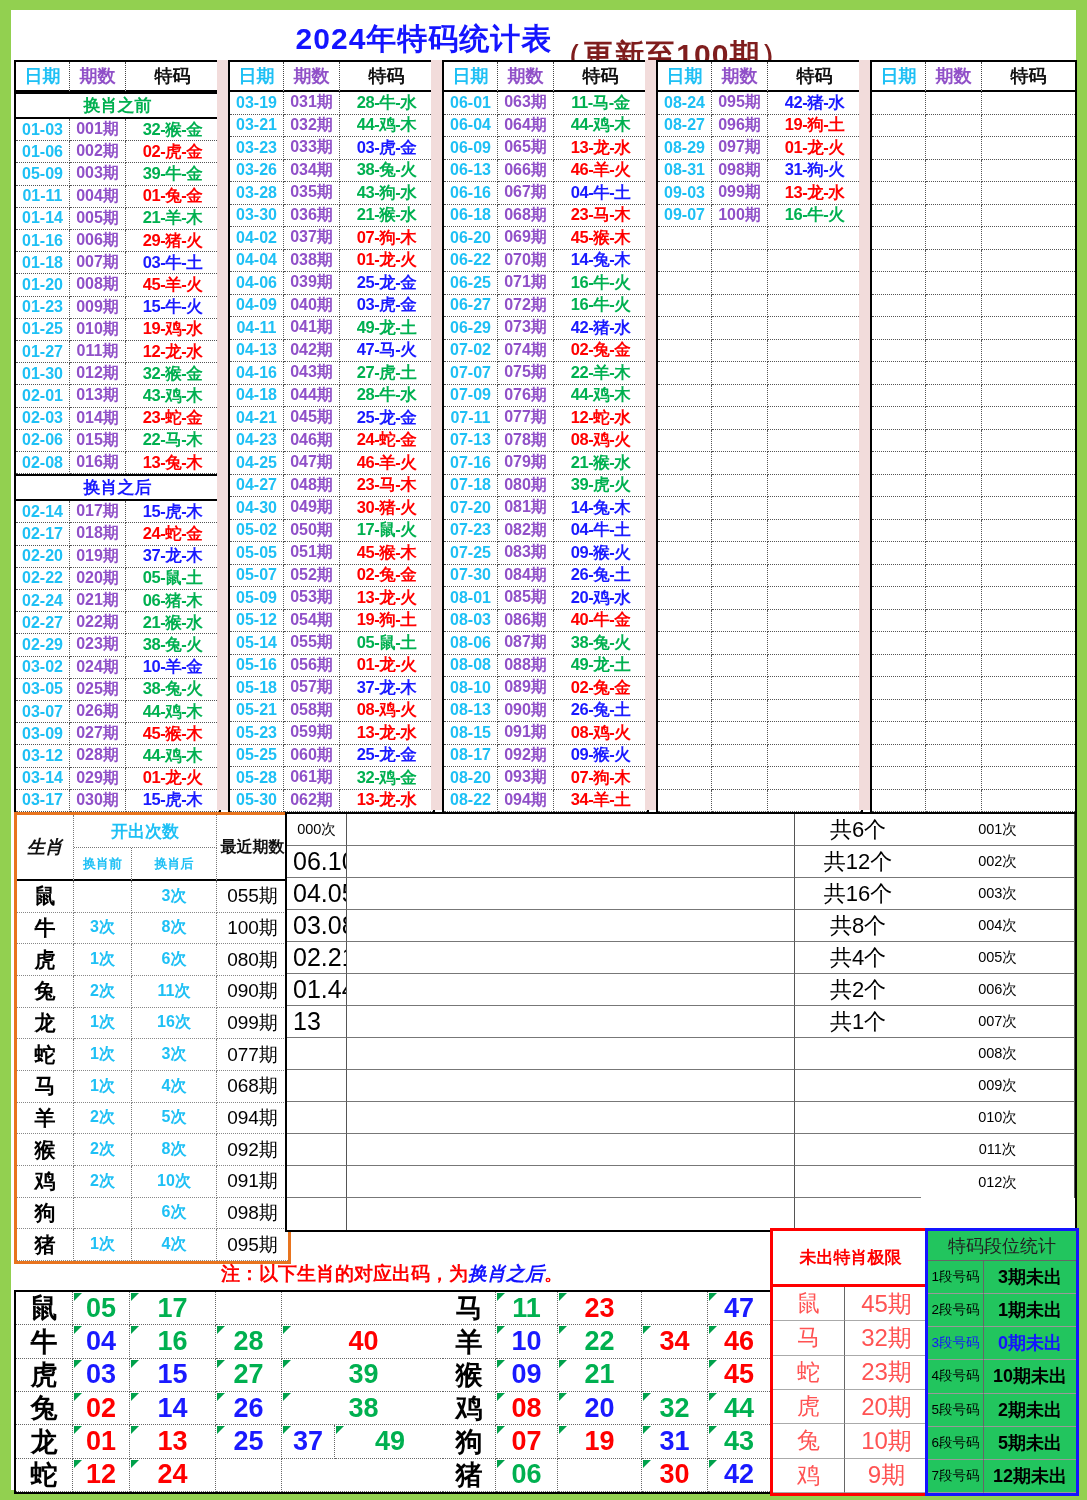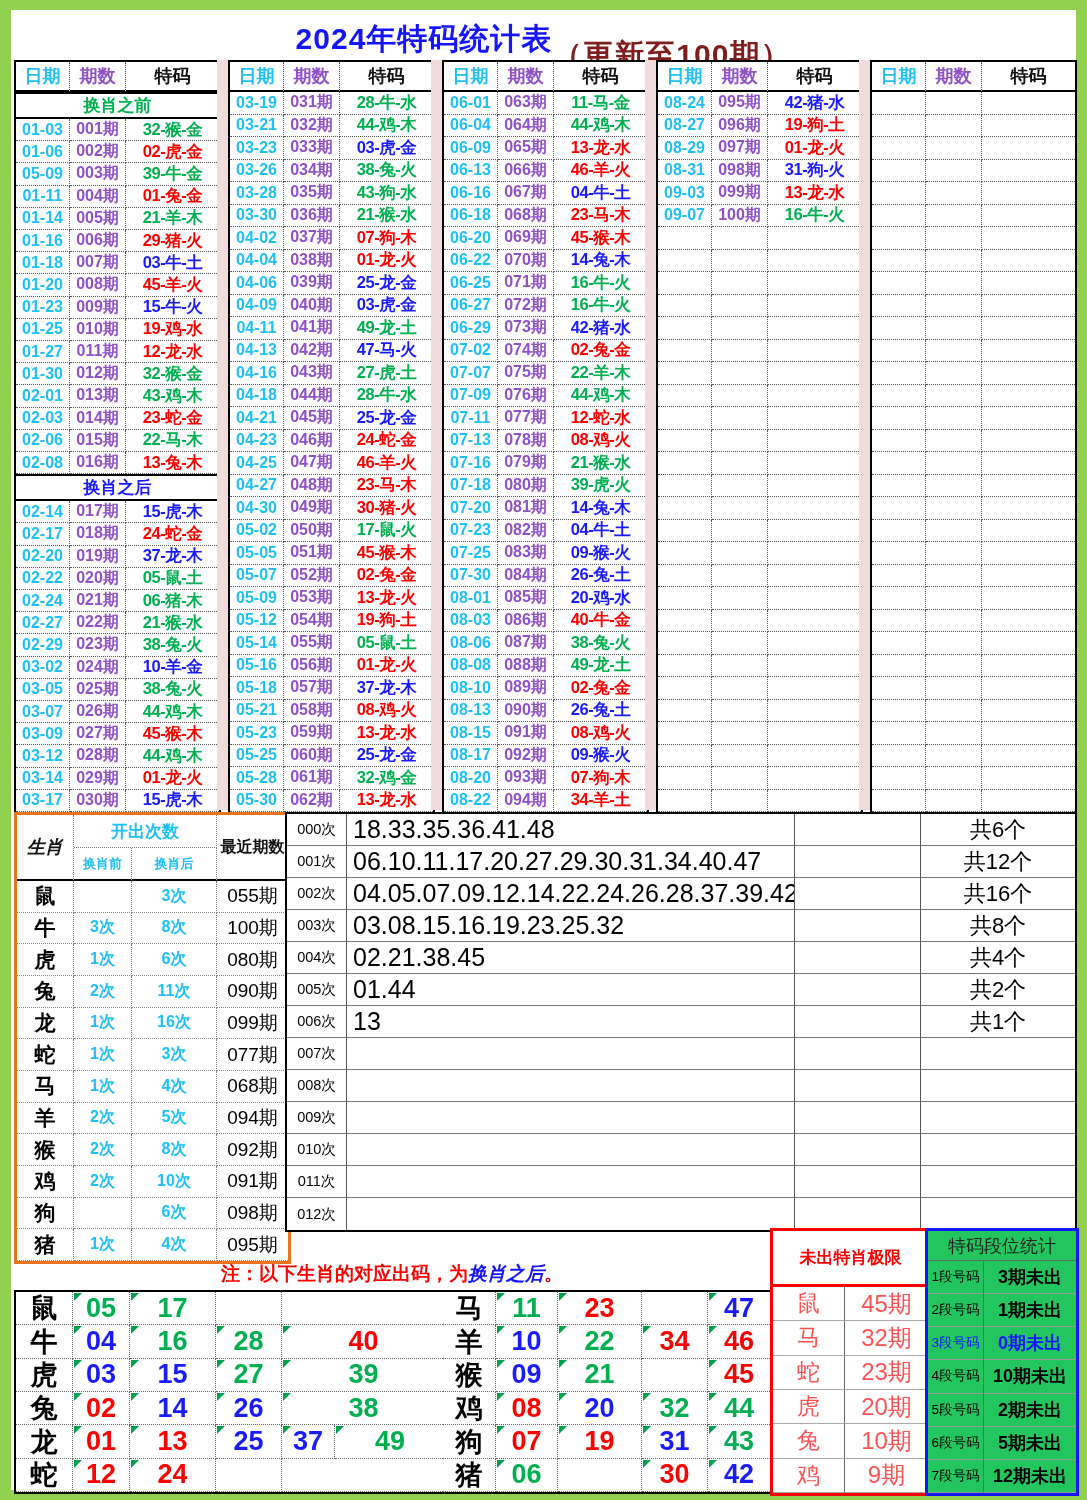--- a/index.html
+++ b/index.html
@@ -663,21 +663,20 @@
       <div class="zc z-n">6次</div>
       <div class="zc z-p">098期</div>
       <div class="zc z-z">猪</div>
       <div class="zc z-n">1次</div>
       <div class="zc z-n">4次</div>
       <div class="zc z-p">095期</div>
     </div>
 
   <div class="abs ftable" id="ftable">
       <div class="fc f-l">000次</div>
-      <div class="fc f-n">18.33.35.36.41.48</div>
       <div class="fc f-s"></div>
       <div class="fc f-t">共6个</div>
       <div class="fc f-l">001次</div>
       <div class="fc f-n">06.10.11.17.20.27.29.30.31.34.40.47</div>
       <div class="fc f-s"></div>
       <div class="fc f-t">共12个</div>
       <div class="fc f-l">002次</div>
       <div class="fc f-n">04.05.07.09.12.14.22.24.26.28.37.39.42.43.46.49</div>
       <div class="fc f-s"></div>
       <div class="fc f-t">共16个</div>

